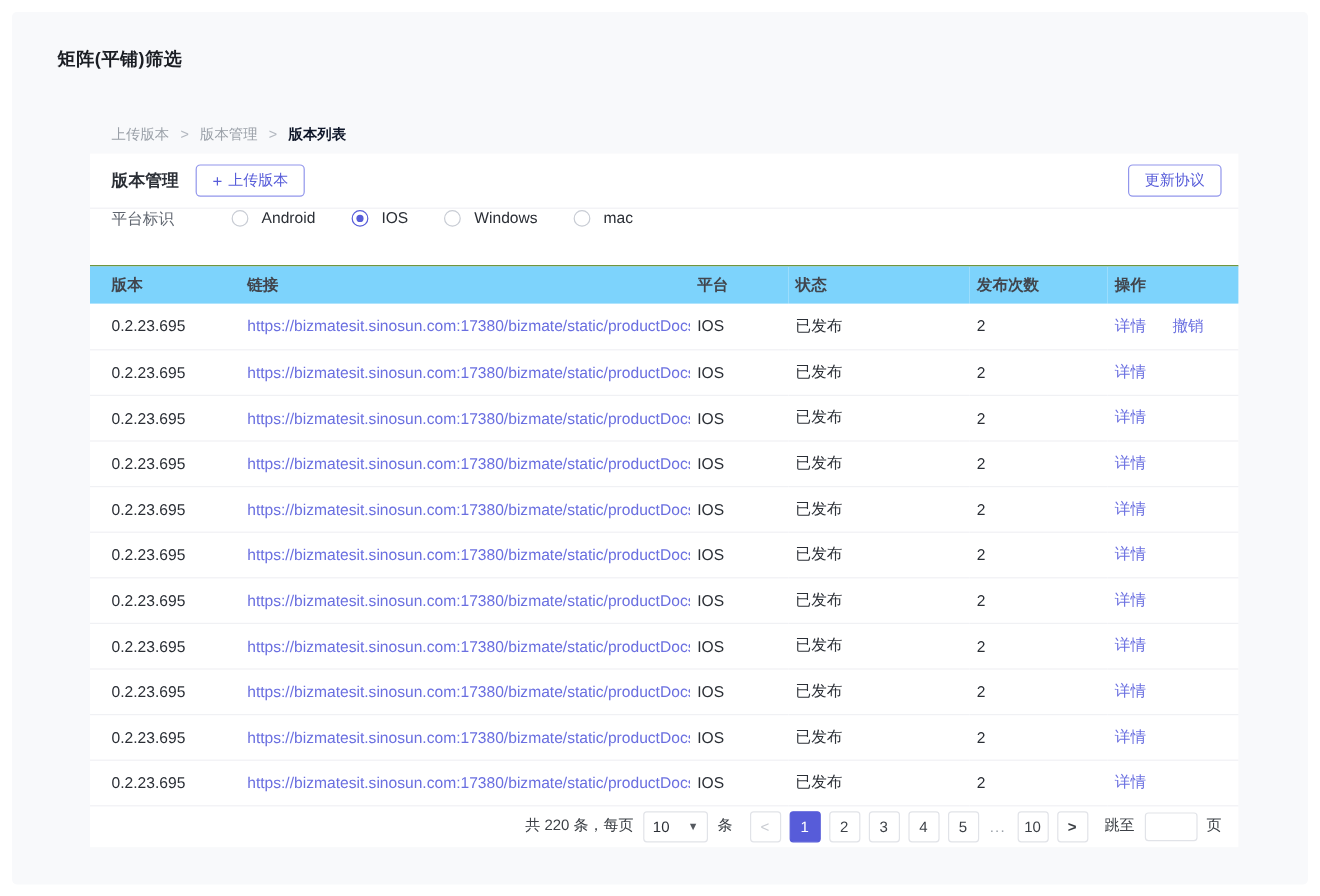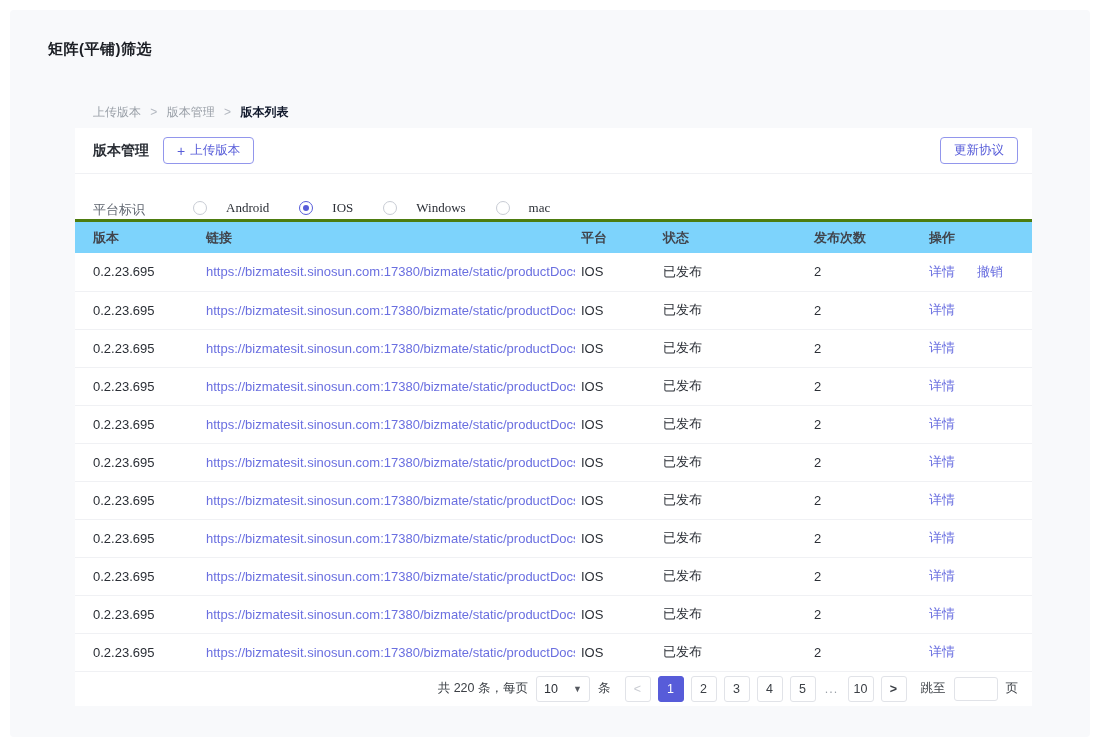--- a/index.html
+++ b/index.html
@@ -21,24 +21,24 @@
   .card-head { height:46px; display:flex; align-items:center; padding:0 14px 0 18px;
     border-bottom:1px solid #f0f1f4; }
   .card-title { font-size:14px; font-weight:700; color:#2b2f36; margin-right:14px; }
   .btn-outline { height:27px; padding:0 13px; background:#fff;
     border:1px solid var(--accentBorder); color:var(--accent); font-size:12.5px;
     border-radius:4px; cursor:pointer; display:inline-flex; align-items:center; gap:5px;
     font-family:inherit; }
   .btn-outline .plus { font-size:14px; line-height:1; }
   .spacer { flex:1; }
 
-  .filter-row { height:48px; display:flex; align-items:flex-end; padding:0 18px;
-    border-bottom:3px solid #4d7c0f; font-size:13px;font-family:Liberation Serif, serif; }
+  .filter-row { height:48px; display:flex; align-items:flex-start; padding:0 18px;
+    border-bottom:1px solid #4d7c0f; font-size:13px; }
   .filter-label { color:#606670; margin-right:48px; }
-  .radio { display:inline-flex; align-items:center; gap:19px; margin-right:30px; cursor:pointer; }
+  .radio { display:inline-flex; align-items:center; gap:11px; margin-right:30px; cursor:pointer; }
   .rb { width:14px; height:14px; border-radius:50%; border:1px solid #c8ccd4;
     background:#fff; display:inline-block; position:relative; }
   .rb.checked { border-color:var(--accent); }
   .rb.checked::after { content:""; position:absolute; left:3px; top:3px; width:6px; height:6px;
     border-radius:50%; background:var(--accent); }
   .rl { color:#2b2f36; }
 
   table { width:100%; border-collapse:collapse; table-layout:fixed; }
   thead th { background:#7dd3fc; height:31px; text-align:left; font-size:13px;
     font-weight:600; color:#41454d; padding:0 6px; }

